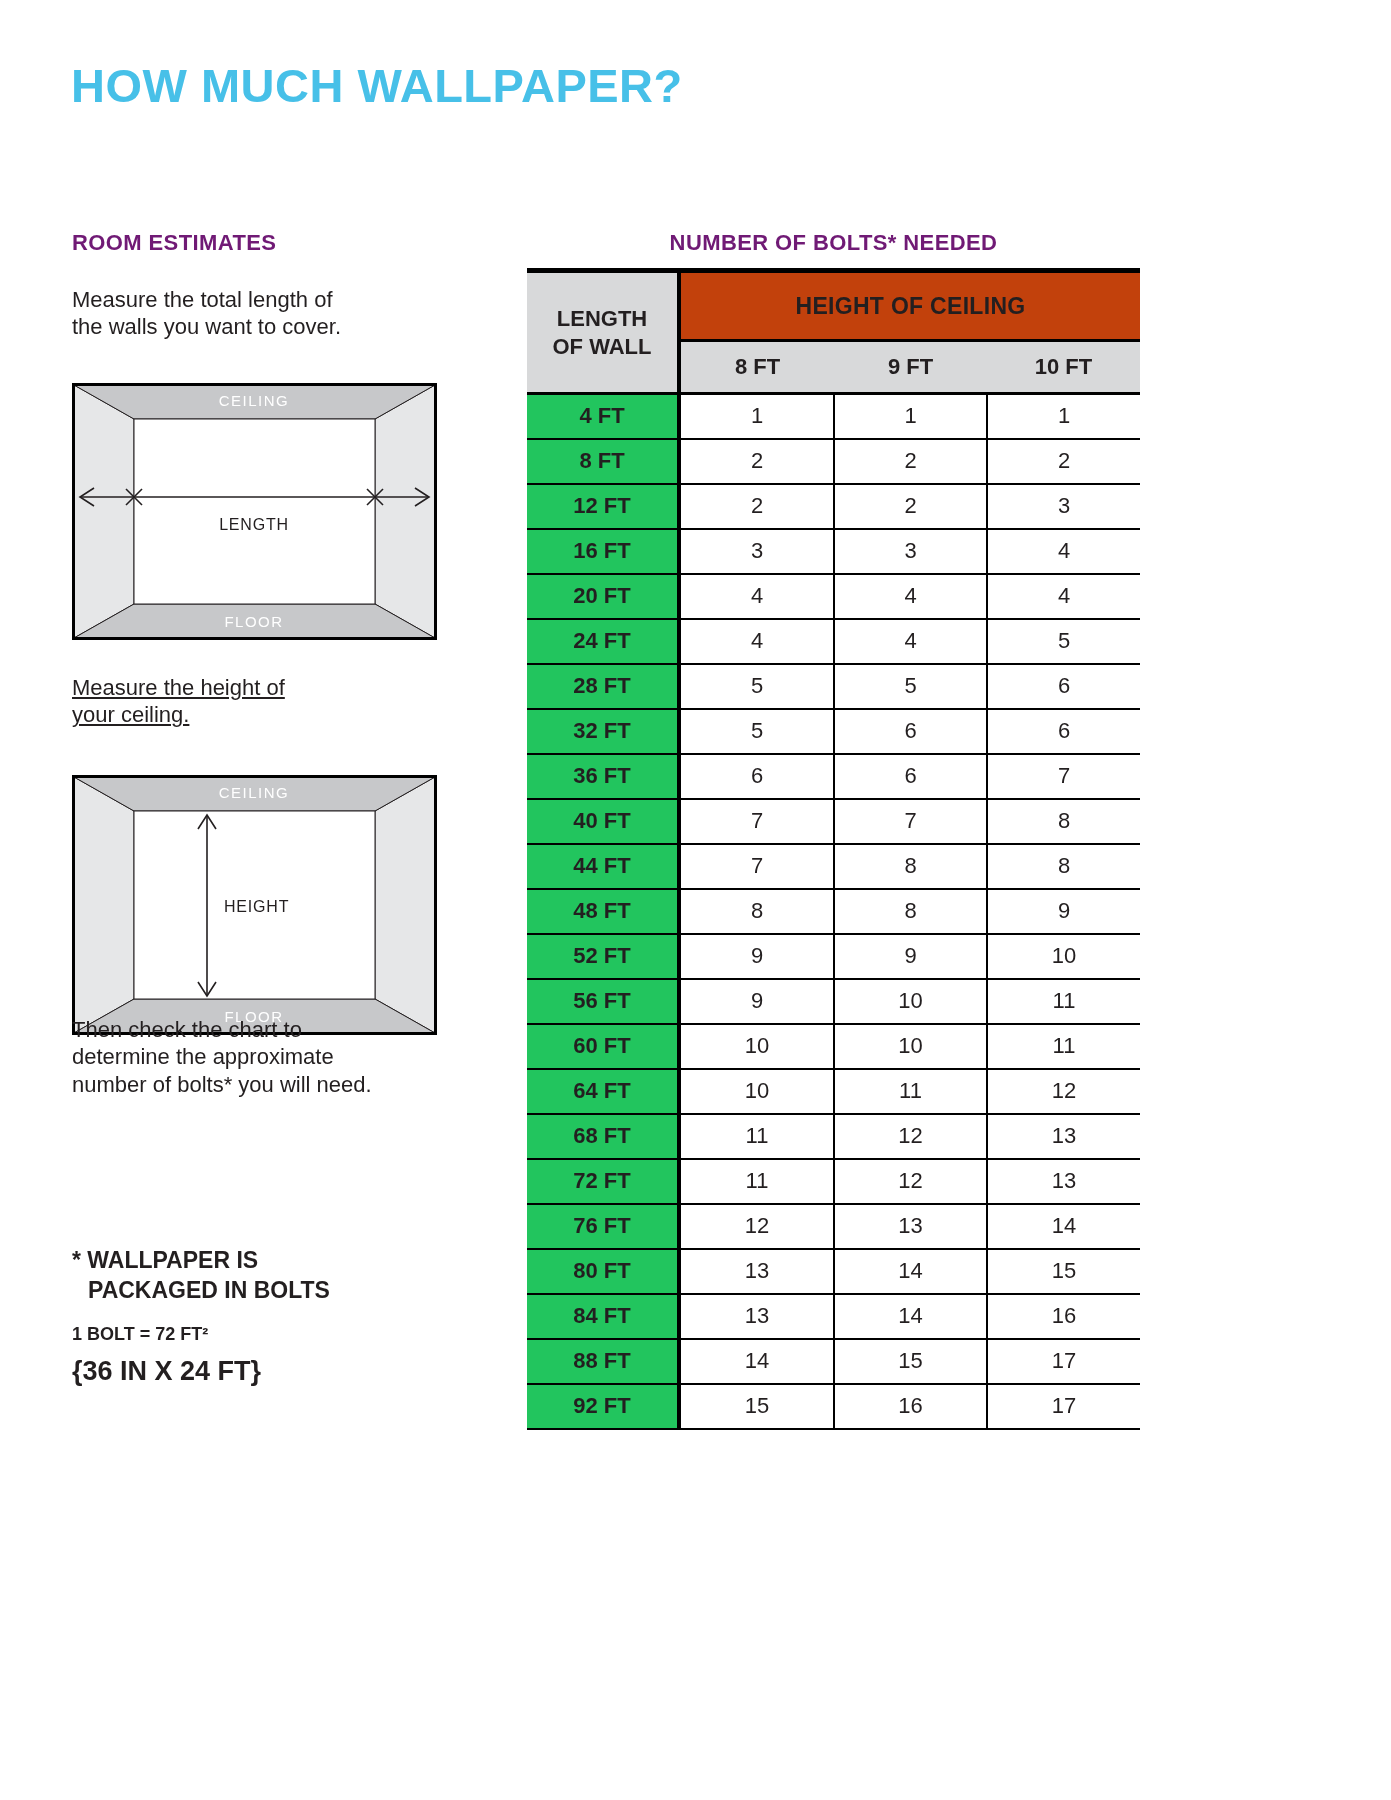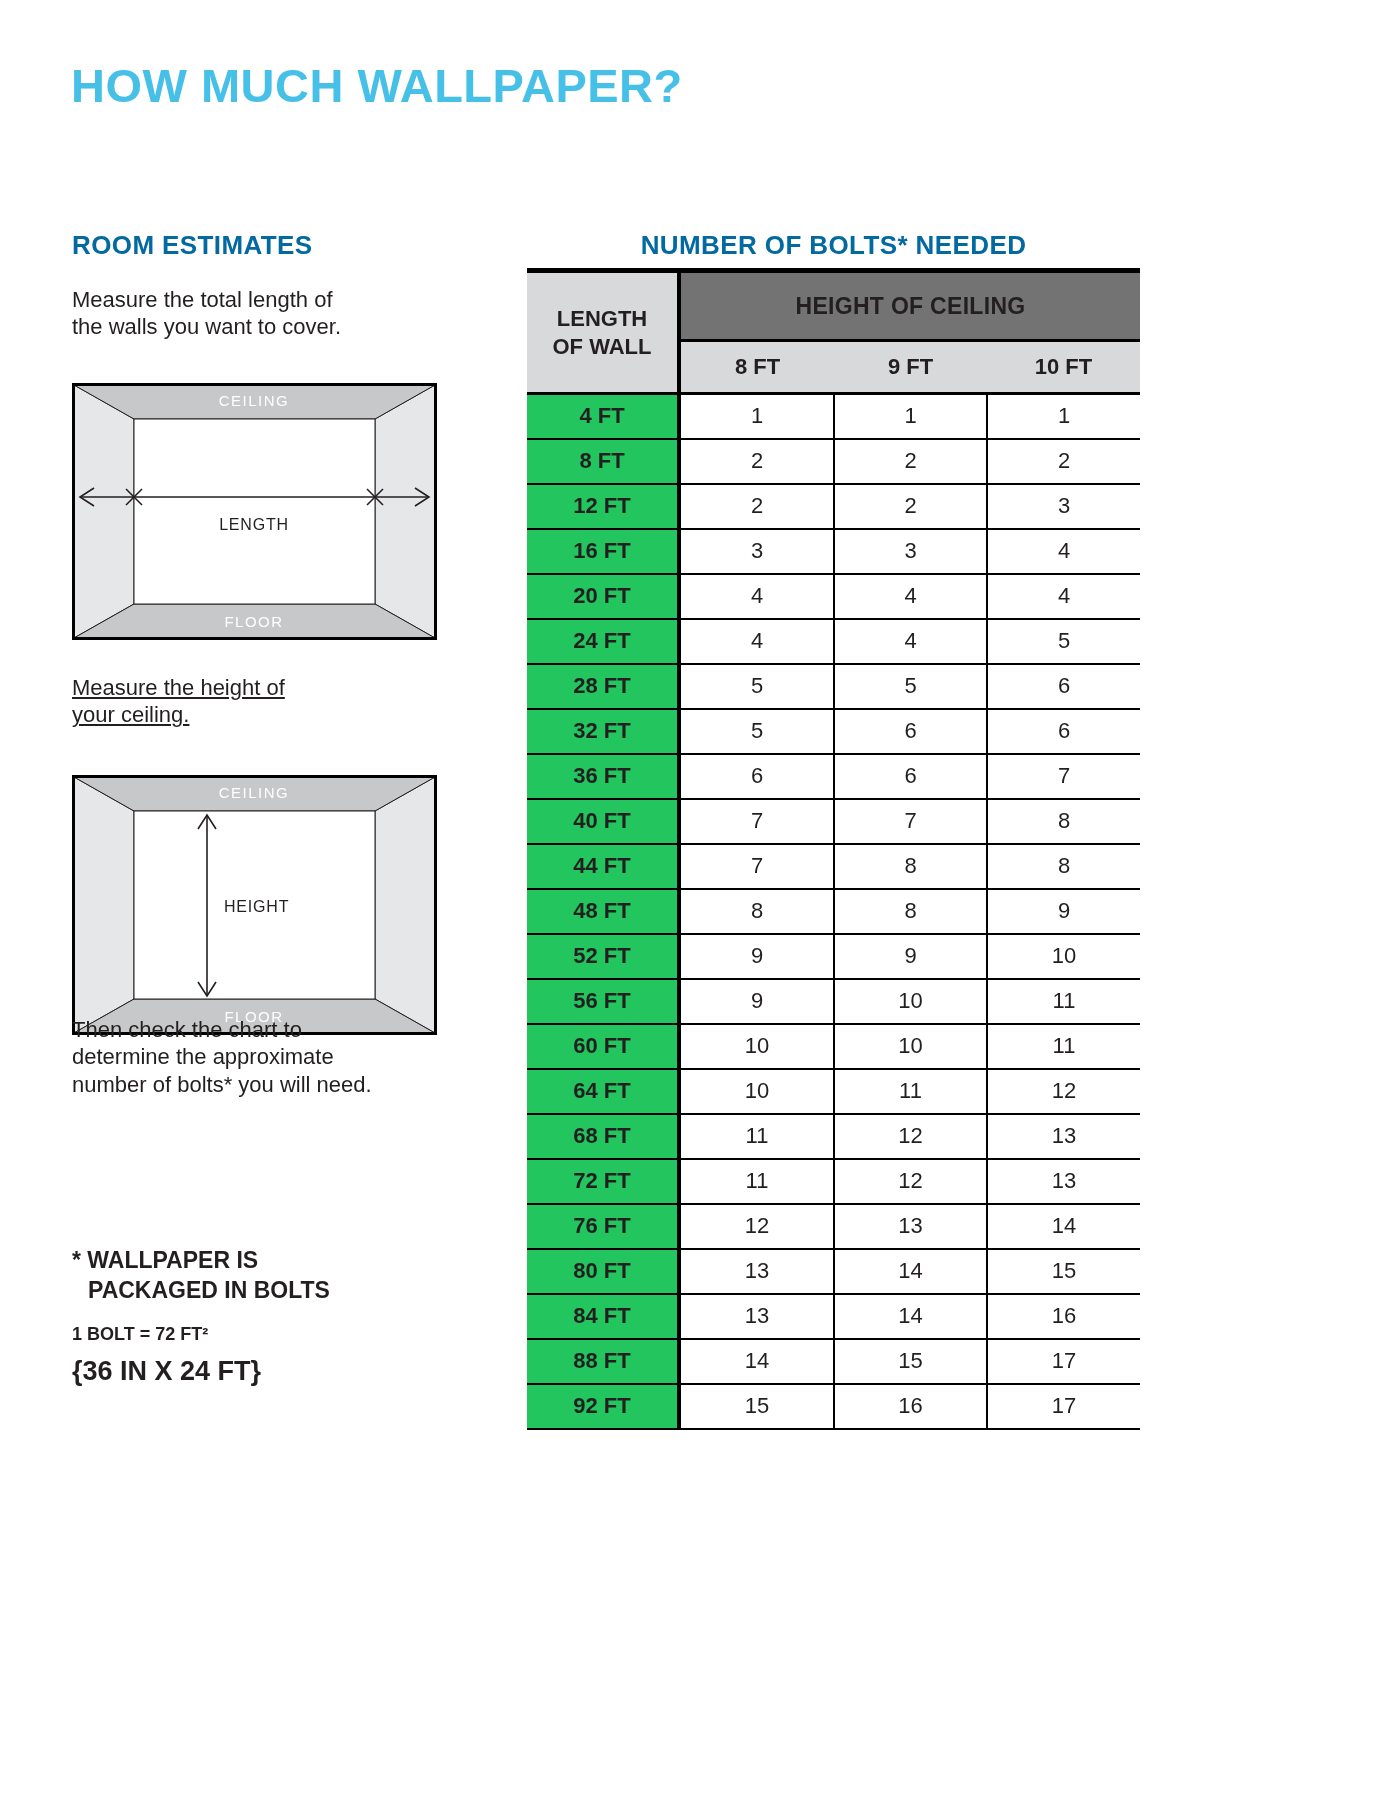--- a/index.html
+++ b/index.html
@@ -11,21 +11,21 @@
     background:#ffffff;
     font-family:"Liberation Sans", sans-serif;
     color:#231f20;
     overflow:hidden;
   }
   .page-title {
     position:absolute; left:71px; top:58px;
     font-size:47px; font-weight:700; color:#47c0e8; letter-spacing:0.5px;
   }
   .section-heading {
-    position:absolute; font-size:26px; font-weight:700; color:#0369a1; letter-spacing:0.4px;
+    position:absolute; font-size:22px; font-weight:700; color:#701a75; letter-spacing:0.4px;
   }
   .room-heading { left:72px; top:230px; }
   .table-heading { left:527px; top:230px; width:613px; text-align:center; }
   .body-text {
     position:absolute; left:72px; font-size:22px; line-height:1.24;
     white-space:pre-line; color:#231f20;
   }
   .para-length { top:286px; }
   .para-height { top:674px;text-decoration:underline; }
   .para-chart  { top:1016px; }
@@ -48,21 +48,21 @@
   }
   .bolts-table th, .bolts-table td {
     padding:0; text-align:center; vertical-align:middle;
   }
   .hdr-len {
     width:152px; background:#d8d9da; font-weight:700; font-size:22px;
     line-height:1.25; border-right:4px solid #000; border-bottom:3px solid #000;
     white-space:pre-line;
   }
   .hdr-group {
-    background:#737373; font-weight:700; font-size:23px; height:70px;
+    background:#c2410c; font-weight:700; font-size:23px; height:70px;
     border-bottom:3px solid #000; letter-spacing:0.3px;
   }
   .hdr-ft {
     background:#d8d9da; font-weight:700; font-size:22px; height:53px;
     border-bottom:3px solid #000;
   }
   .bolts-table tbody td {
     border-bottom:2px solid #000; height:45px; font-size:22px;
   }
   .len-cell {

